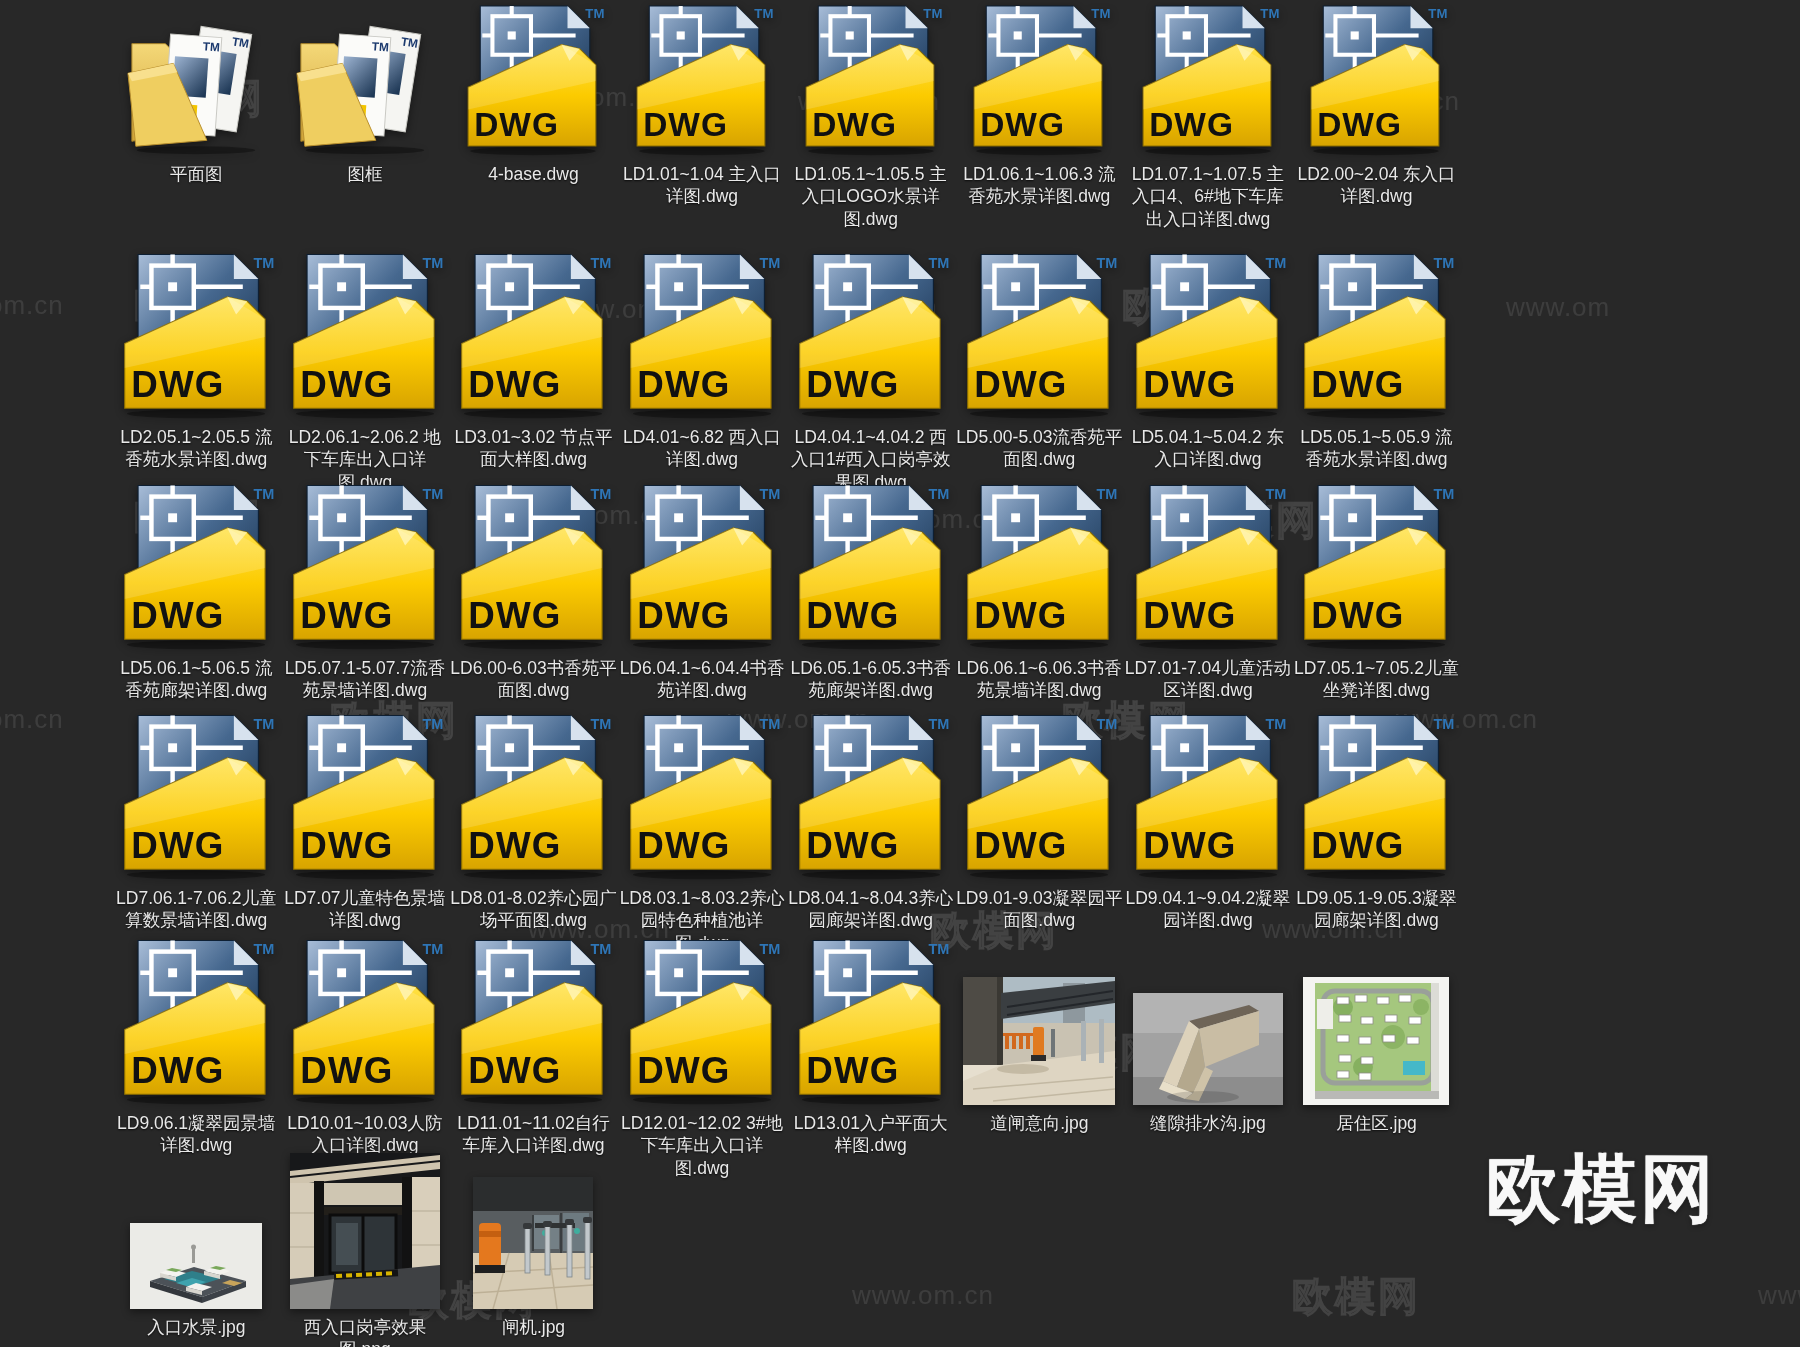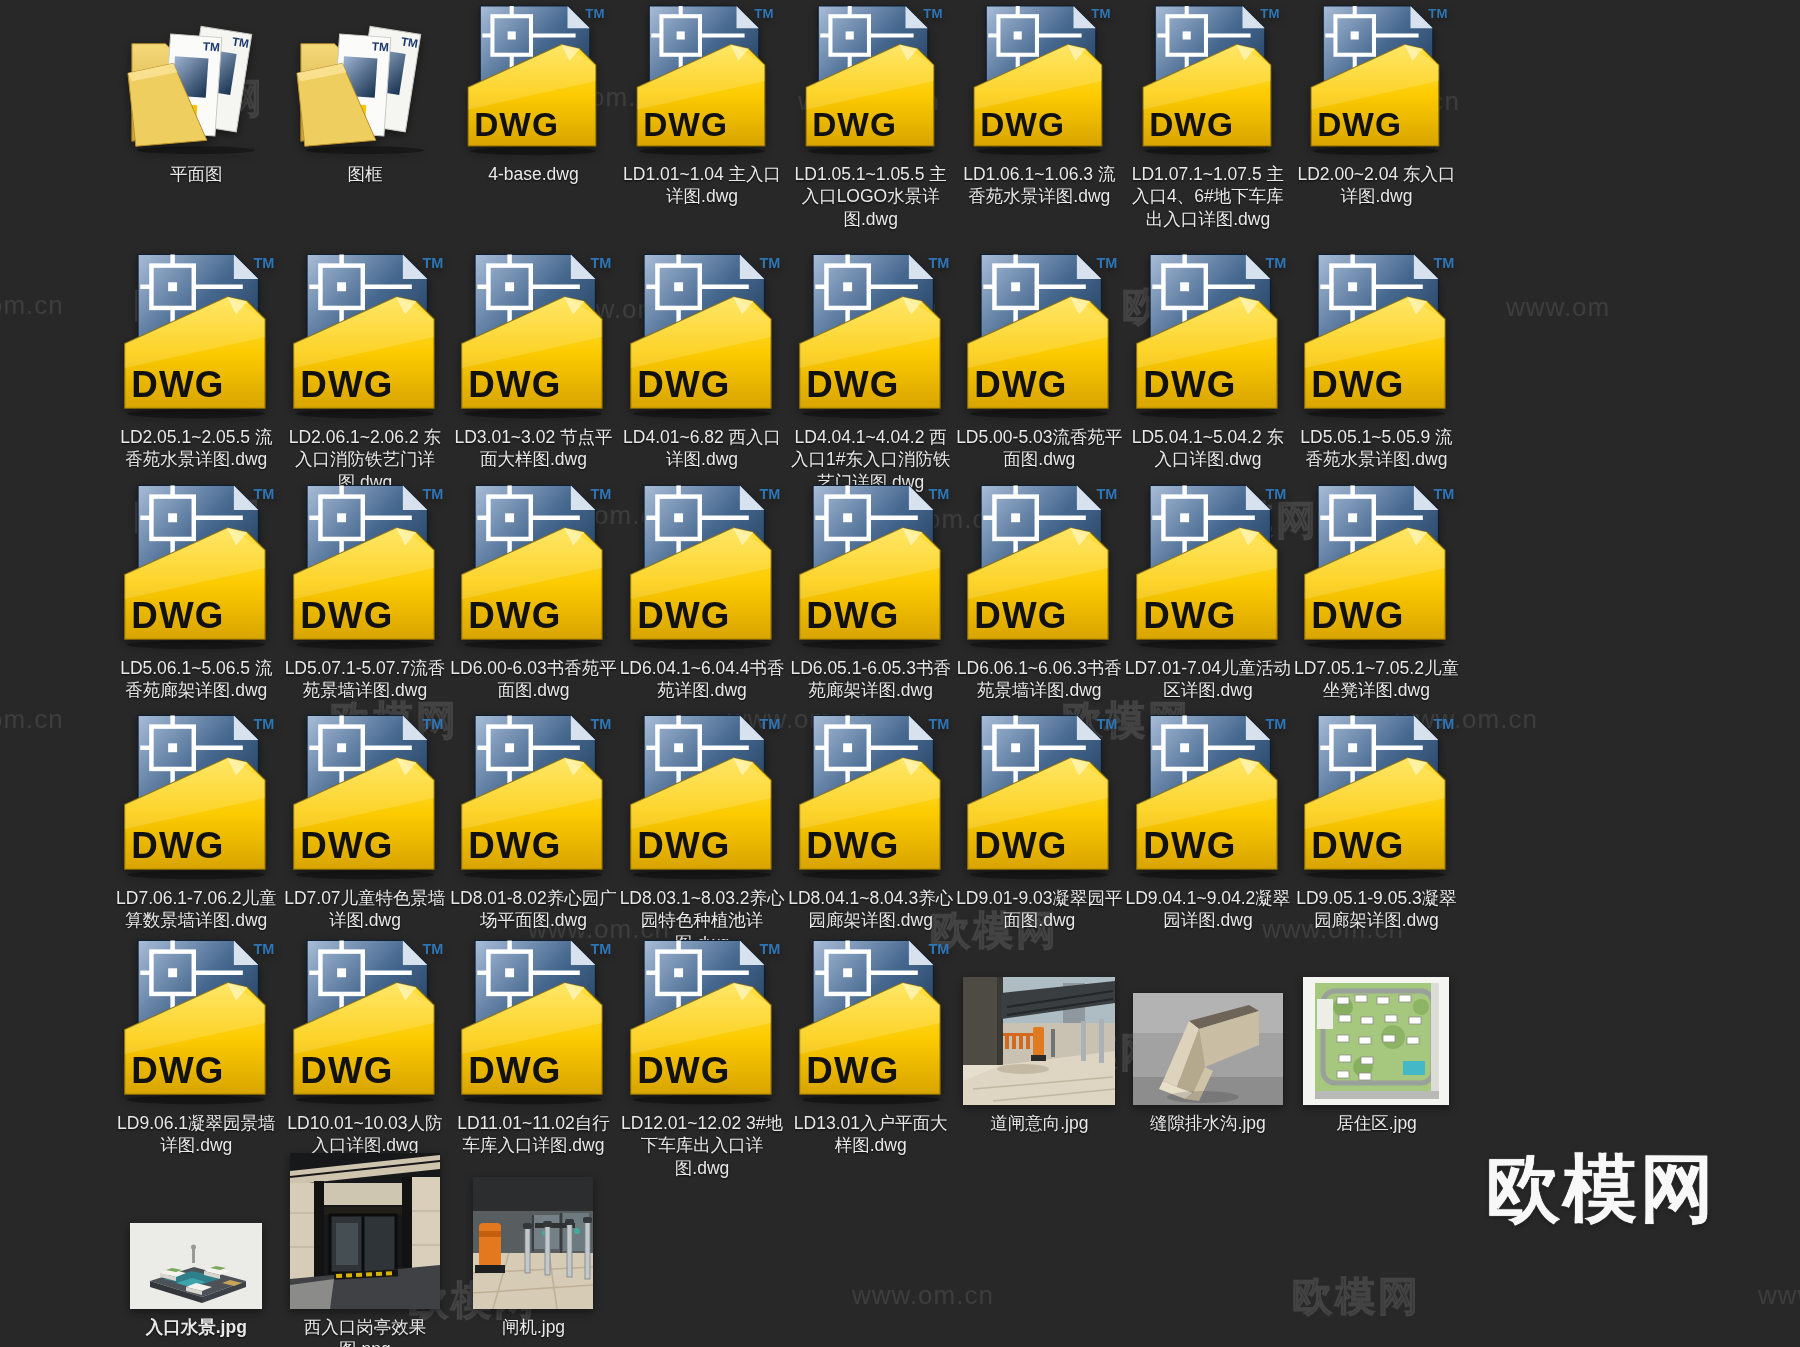--- a/index.html
+++ b/index.html
@@ -404,21 +404,21 @@
       <line x1="68" y1="33" x2="112" y2="33"></line>
     </g>
     <rect x="45" y="29" width="8" height="8" fill="#ffffff"></rect>
     <text x="131" y="16" font-size="13" font-weight="bold" fill="#2e75b6" text-anchor="middle">TM</text>
     <polygon points="6,84 98,42 116,46 132,62 132,142 6,142" fill="url(#dwgYellow)" stroke="#8a6d00" stroke-width="1"></polygon>
     <polygon points="98,42 116,46 106,58" fill="#fff3a8" opacity="0.85"></polygon>
     <polygon points="6,84 98,42 132,62 132,78 6,106" fill="#ffffff" opacity="0.16"></polygon>
     <text x="12" y="132" font-size="33" font-weight="bold" fill="#111111" letter-spacing="1">DWG</text>
   </svg>
       </div>
-      <div class="label">LD2.06.1~2.06.2 东入口消防铁艺门详图.dwg</div>
+      <div class="label">LD2.06.1~2.06.2 地下车库出入口详图.dwg</div>
     </div>
     <div class="cell" style="left: 449.2px; top: 426px; width: 168.6px;">
       <div class="icon-holder">
         <svg viewBox="0 0 140 152" width="156">
     <defs>
       <linearGradient id="dwgBlue" x1="0" y1="0" x2="1" y2="1">
         <stop offset="0" stop-color="#a8bdd8"></stop>
         <stop offset="0.45" stop-color="#46688f"></stop>
         <stop offset="1" stop-color="#132c49"></stop>
       </linearGradient>
@@ -509,21 +509,21 @@
       <line x1="68" y1="33" x2="112" y2="33"></line>
     </g>
     <rect x="45" y="29" width="8" height="8" fill="#ffffff"></rect>
     <text x="131" y="16" font-size="13" font-weight="bold" fill="#2e75b6" text-anchor="middle">TM</text>
     <polygon points="6,84 98,42 116,46 132,62 132,142 6,142" fill="url(#dwgYellow)" stroke="#8a6d00" stroke-width="1"></polygon>
     <polygon points="98,42 116,46 106,58" fill="#fff3a8" opacity="0.85"></polygon>
     <polygon points="6,84 98,42 132,62 132,78 6,106" fill="#ffffff" opacity="0.16"></polygon>
     <text x="12" y="132" font-size="33" font-weight="bold" fill="#111111" letter-spacing="1">DWG</text>
   </svg>
       </div>
-      <div class="label">LD4.04.1~4.04.2 西入口1#东入口消防铁艺门详图.dwg</div>
+      <div class="label">LD4.04.1~4.04.2 西入口1#西入口岗亭效果图.dwg</div>
     </div>
     <div class="cell" style="left: 955px; top: 426px; width: 168.6px;">
       <div class="icon-holder">
         <svg viewBox="0 0 140 152" width="156">
     <defs>
       <linearGradient id="dwgBlue" x1="0" y1="0" x2="1" y2="1">
         <stop offset="0" stop-color="#a8bdd8"></stop>
         <stop offset="0.45" stop-color="#46688f"></stop>
         <stop offset="1" stop-color="#132c49"></stop>
       </linearGradient>
@@ -1440,21 +1440,21 @@
       <rect x="34" y="94" width="12" height="7"></rect>
             <rect x="56" y="96" width="12" height="7"></rect>
     </g>
     <rect x="100" y="84" width="22" height="14" fill="#45b8c8"></rect>
     <rect x="12" y="114" width="124" height="8" fill="#b9b9b6"></rect>
     <rect x="128" y="6" width="8" height="108" fill="#dcdcd6"></rect>
   </svg>
       </div>
       <div class="label">居住区.jpg</div>
     </div>
-    <div class="cell" style="left: 112px; top: 1316px; width: 168.6px; font-weight: bold;">
+    <div class="cell" style="left: 112px; top: 1316px; width: 168.6px;">
       <div class="icon-holder">
         <svg viewBox="0 0 132 86" width="132">
     <rect width="132" height="86" fill="#ebebe7"></rect>
     <polygon points="20,58 72,74 116,58 64,44" fill="#4c5258"></polygon>
     <polygon points="20,58 72,74 72,80 20,64" fill="#33373c"></polygon>
     <polygon points="72,74 116,58 116,64 72,80" fill="#3c4147"></polygon>
     <polygon points="34,56 64,64 92,55 62,48" fill="#2f7f8a"></polygon>
     <polygon points="46,60 60,64 76,59 62,55" fill="#3fa3ae"></polygon>
     <g>
       <polygon points="30,50 46,54 56,50 40,46" fill="#f4f3ef"></polygon>

